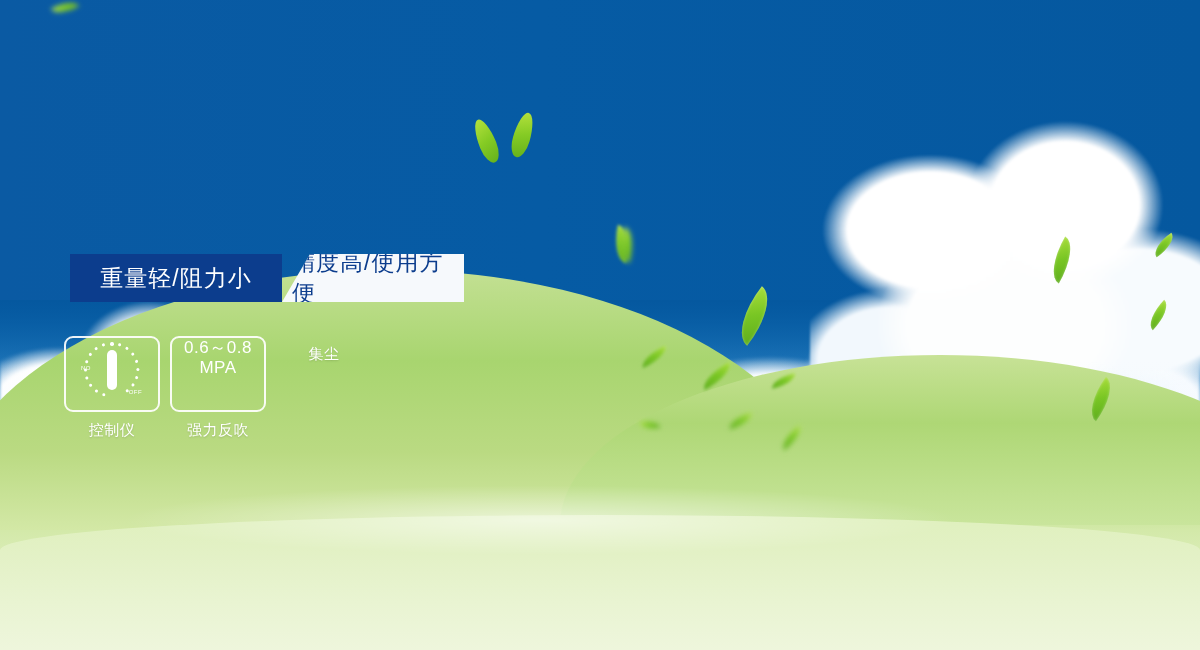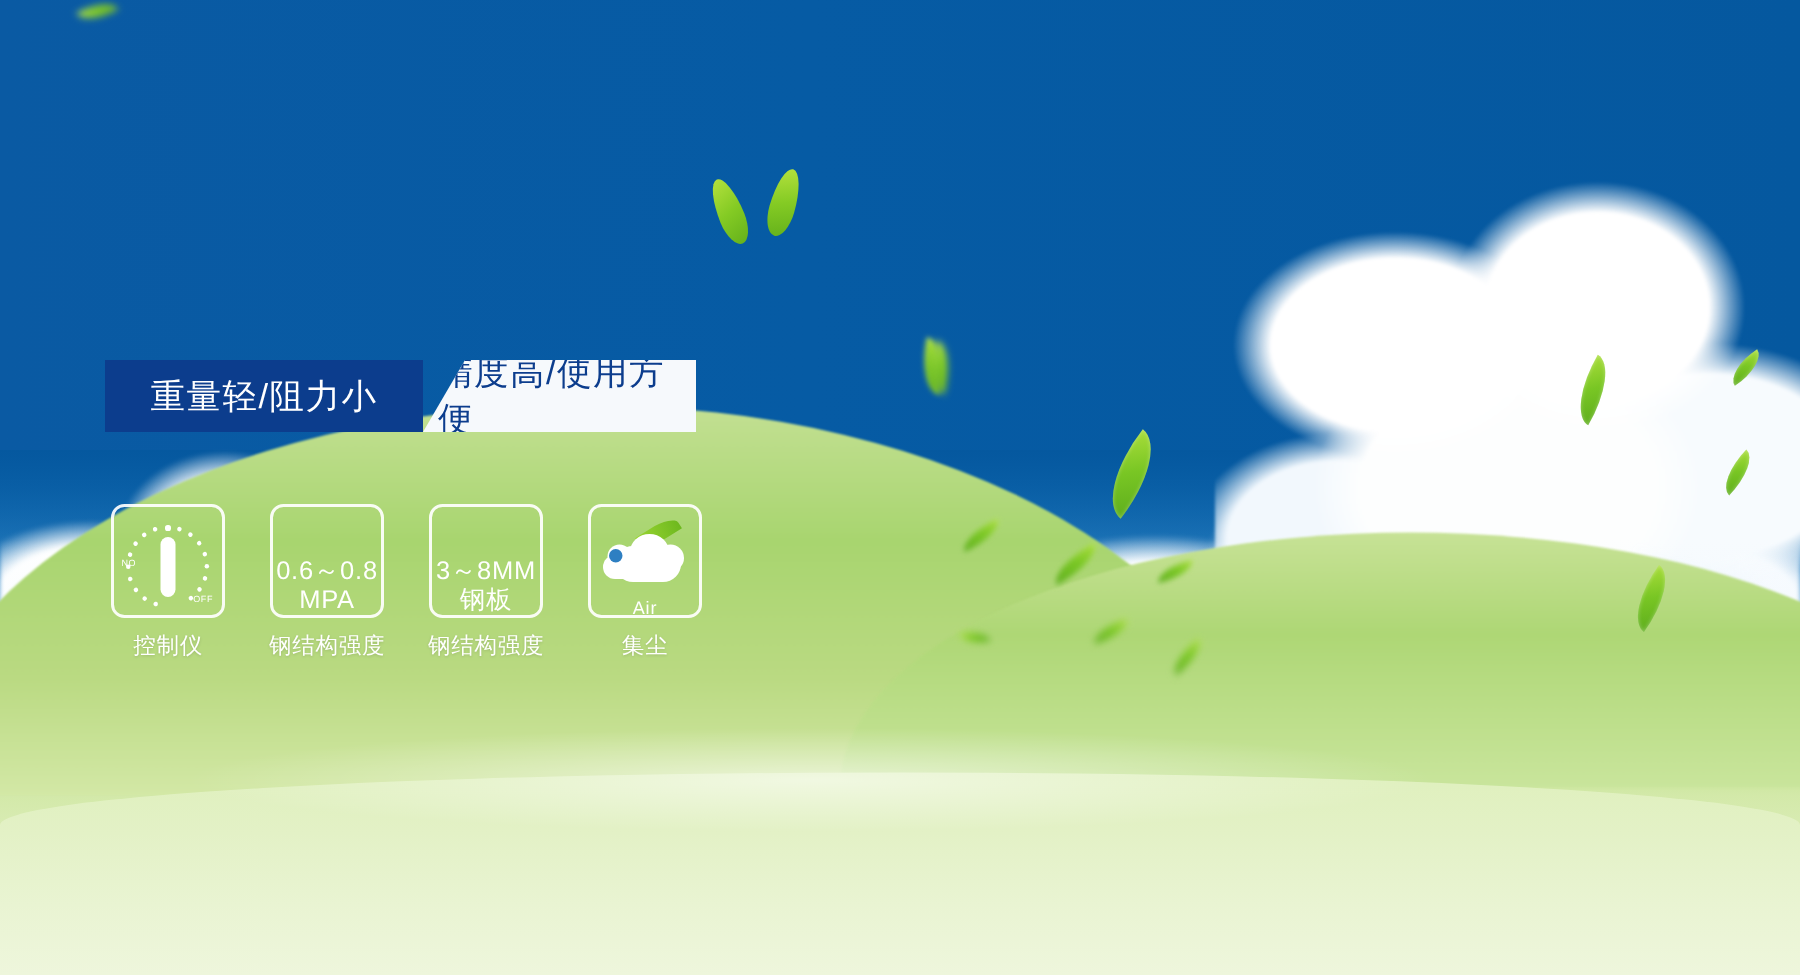--- a/index.html
+++ b/index.html
@@ -132,21 +132,21 @@
   .tleaf {
     position:absolute; width:17px; height:46px;
     border-radius:50% 50% 50% 50% / 60% 60% 40% 40%;
     background:linear-gradient(160deg,#b7e23f 0%,#85cb24 50%,#63b01b 100%);
   }
   .tleaf.l { left:4px;  top:10px; transform:rotate(-22deg); }
   .tleaf.r { left:40px; top:4px;  transform:rotate(16deg); }
 
   
   .subbar {
-    position:absolute; left:70px; top:240px;
+    position:absolute; left:70px; top:254px;
     height:48px; width:394px;
   }
   .subbar-left {
     position:absolute; left:0; top:0; height:48px; width:212px;
     background:#0c3d8d;
     display:flex; align-items:center; justify-content:center;
   }
   .subbar-left span {
     color:#ffffff; font-size:23px; letter-spacing:1px; font-weight:400;
   }
@@ -161,23 +161,23 @@
     margin-left:10px;
   }
 
   
   .features {
     position:absolute; left:74px; top:336px;
     display:flex; gap:30px;
   }
   .feature { width:76px; display:flex; flex-direction:column; align-items:center; }
   .feat-box {
-    width:76px; height:76px; border:2px solid rgba(255,255,255,.92);
+    width:96px; height:76px; border:2px solid rgba(255,255,255,.92);
     border-radius:9px;
-    display:flex; align-items:flex-end; justify-content:center;
+    display:flex; align-items:flex-start; justify-content:center;
     color:#ffffff;
   }
   .feat-text {
     text-align:center; line-height:1.15; font-size:17px;
     color:#ffffff; letter-spacing:.5px;
   }
   .feat-text .small { font-size:17px; display:block; }
   .feat-cap {
     margin-top:9px; font-size:15px; color:#ffffff; white-space:nowrap;
     letter-spacing:.5px; text-shadow:0 1px 2px rgba(0,0,0,.15);
@@ -320,44 +320,23 @@
       <div class="feat-cap">控制仪</div>
     </div>
 
     <div class="feature">
       <div class="feat-box">
         <div class="feat-text">
           <span class="small">0.6～0.8</span>
           <span class="small">MPA</span>
         </div>
       </div>
-      <div class="feat-cap">钢结构强度</div>
-    </div>
+      <div class="feat-cap">强力反吹</div>
+    </div>
+
 
 
     <div class="feature">
-      <div class="feat-box">
-        <div class="feat-text">
-          <span class="small">3～8MM</span>
-          <span class="small">钢板</span>
-        </div>
-      </div>
-      <div class="feat-cap">钢结构强度</div>
-    </div>
-
-    <div class="feature">
-      <div class="feat-box">
-        <div class="aircloud">
-          <span class="gleaf"></span>
-          <span class="c1"></span>
-            <span class="c1b"></span>
-            <span class="c1c"></span>
-          <span class="c2"></span>
-            <span class="c2b"></span>
-            <span class="notch"></span>
-          <span class="air">Air</span>
-        </div>
-      </div>
       <div class="feat-cap">集尘</div>
     </div>
 
   </div>
 </div>
 
 </body></html>

